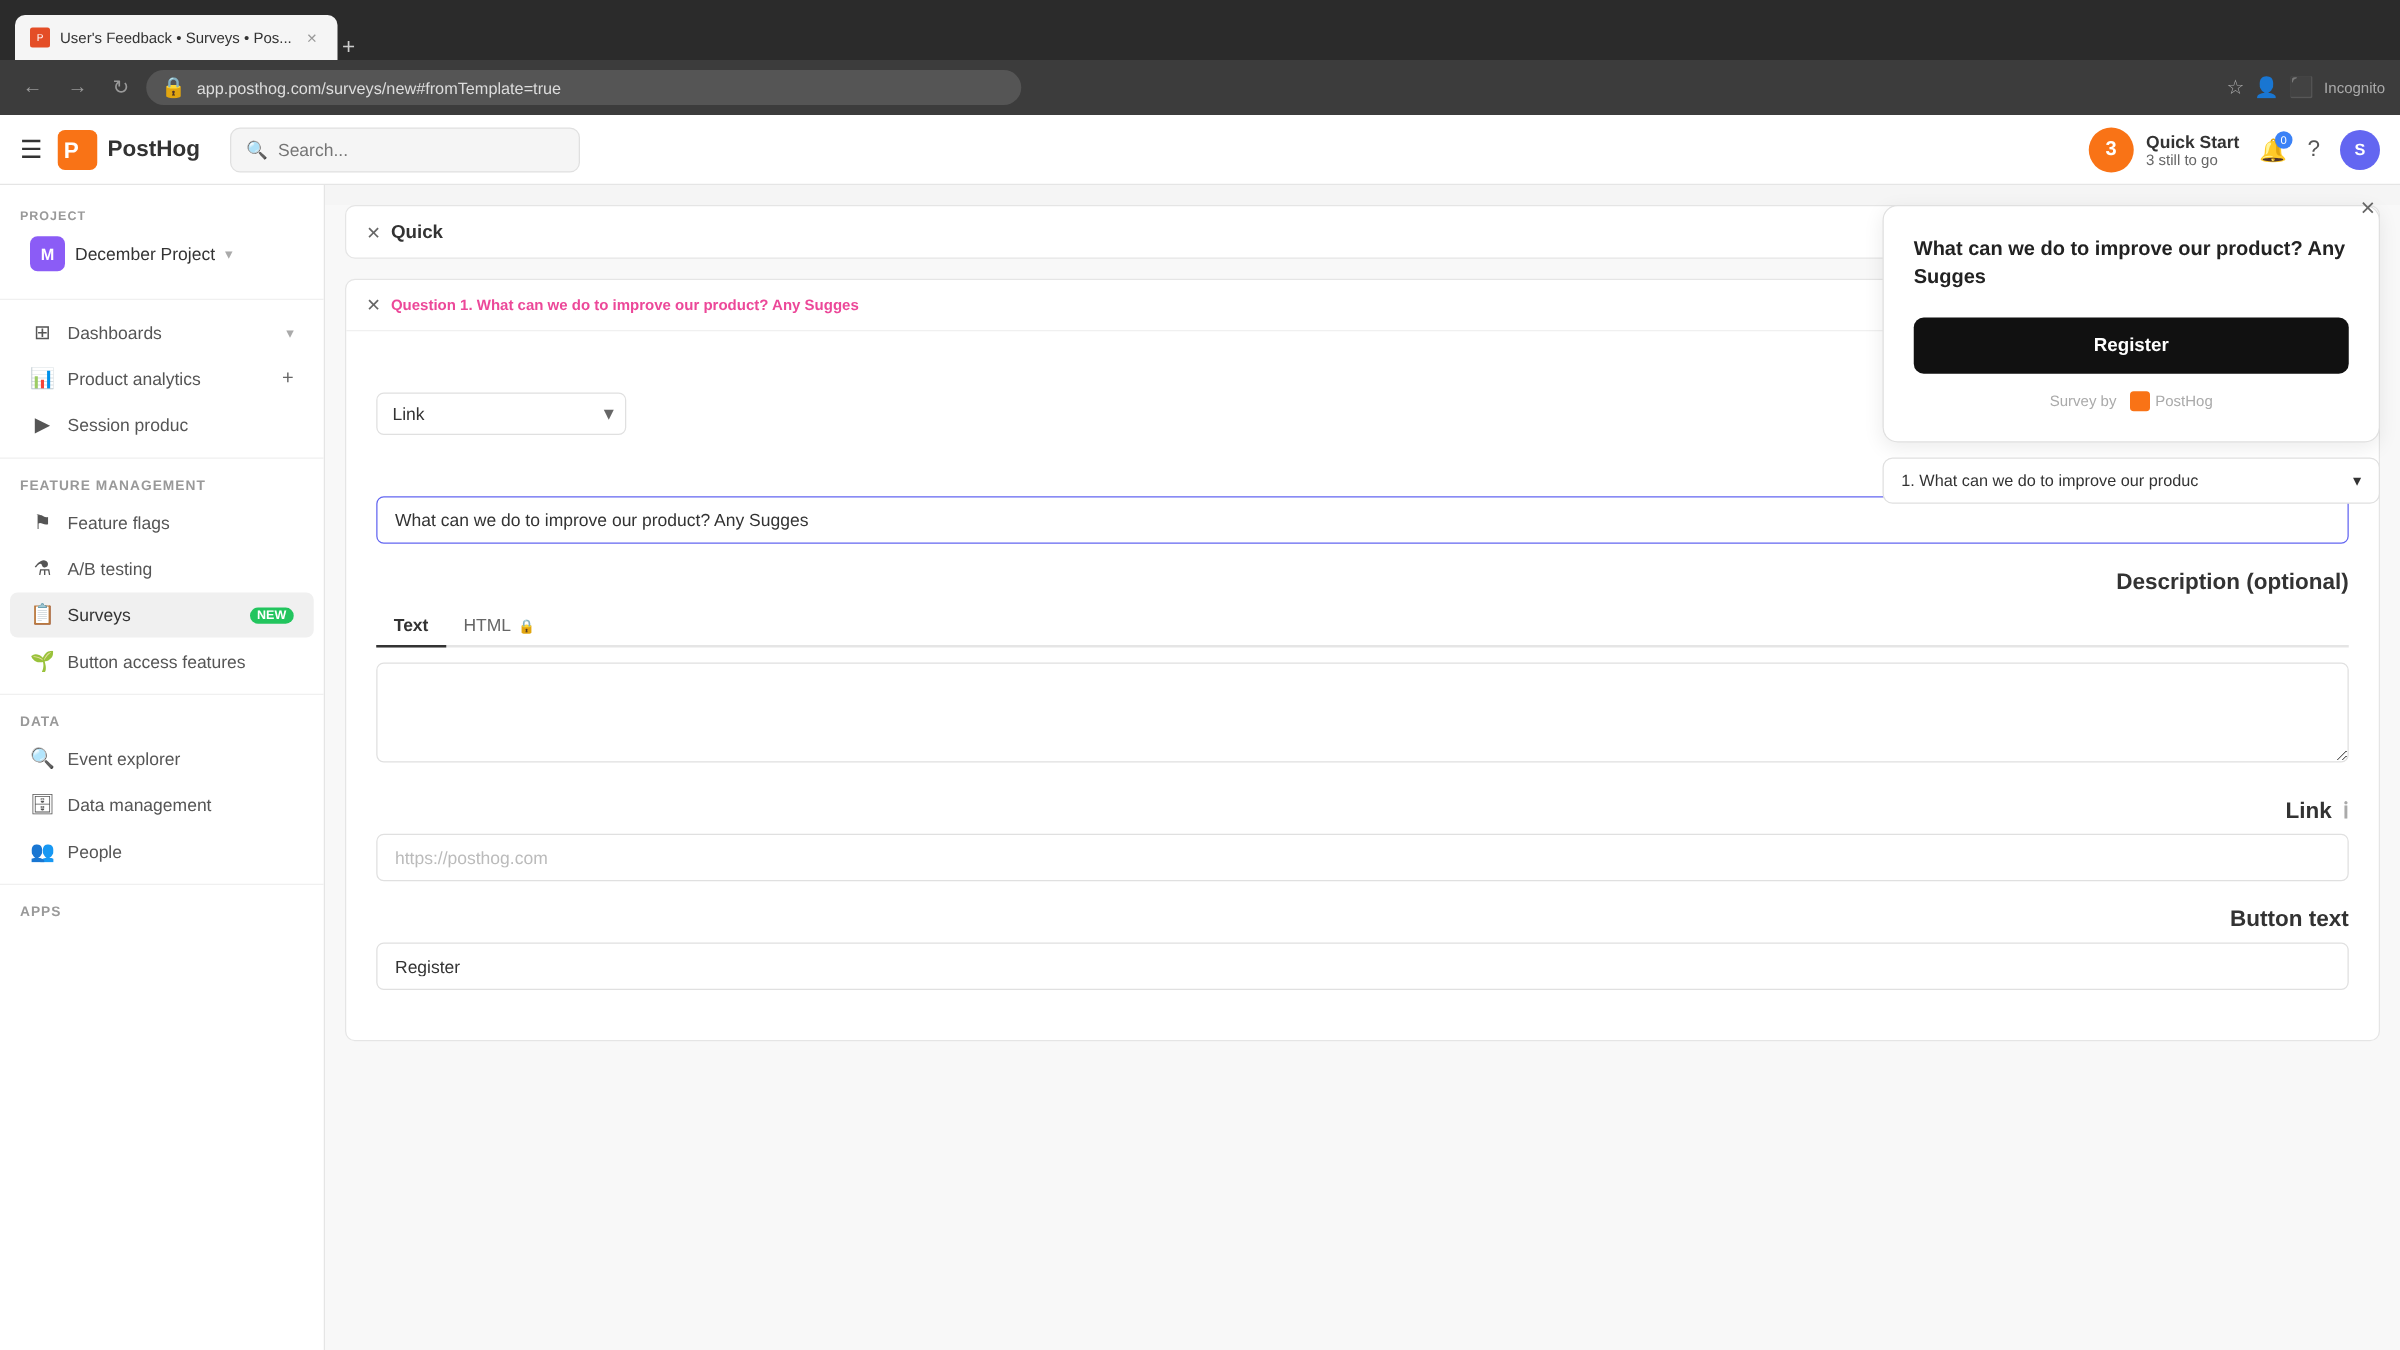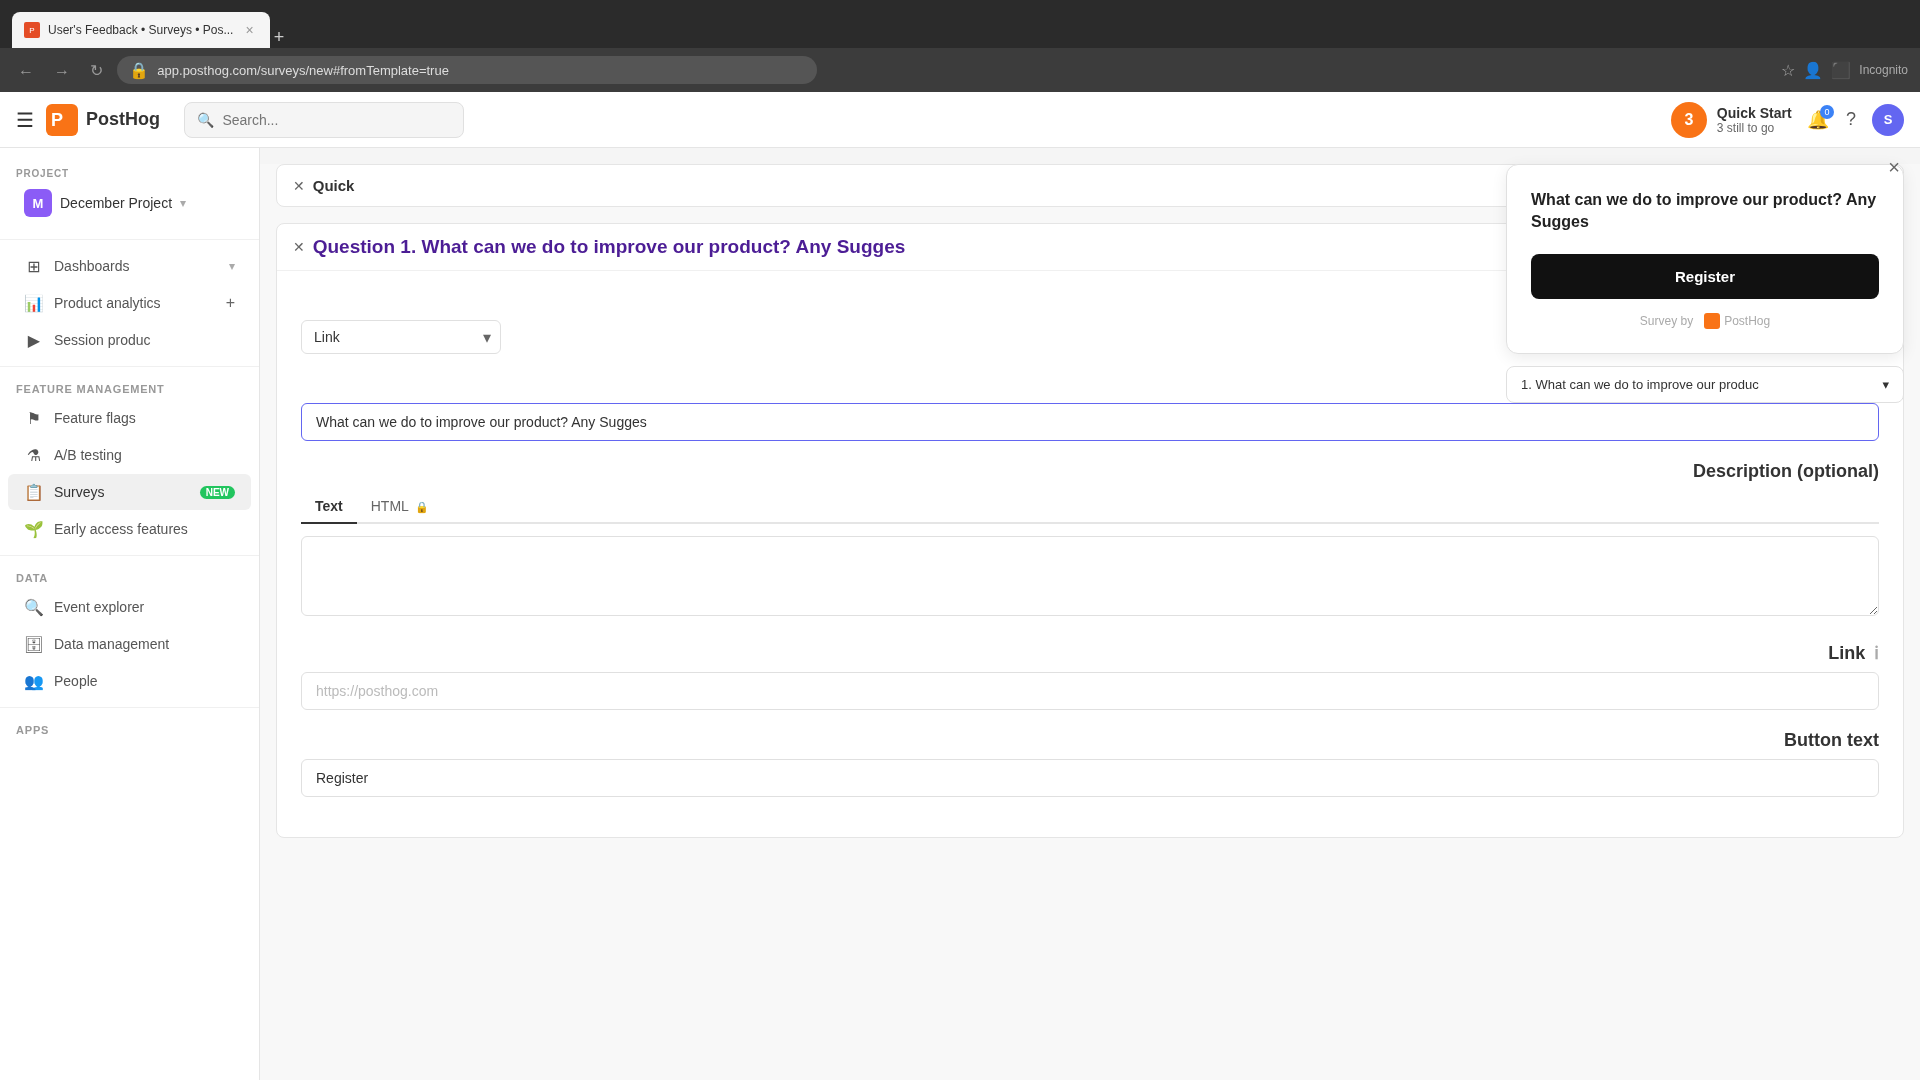--- a/index.html
+++ b/index.html
@@ -65,21 +65,21 @@
     
     .survey-container { background: #f8f8f8; min-height: 100%; }
     .steps-header { background: white; border: 1px solid #e5e5e5; border-radius: 8px; margin: 16px; }
     .steps-title-row { display: flex; align-items: center; gap: 8px; padding: 12px 16px; cursor: pointer; }
     .steps-collapse-icon { color: #666; font-size: 14px; }
     .steps-title { font-size: 15px; font-weight: 600; color: #333; }
 
     .question-block { background: white; border: 1px solid #e5e5e5; border-radius: 8px; margin: 0 16px 12px; }
     .question-header { display: flex; align-items: center; gap: 8px; padding: 12px 16px; border-bottom: 1px solid #f0f0f0; cursor: pointer; }
     .question-collapse { color: #666; font-size: 14px; }
-    .question-title { font-size: 19px; font-weight: 600; color: #4c1d95; }
+    .question-title { font-size: 12px; font-weight: 600; color: #ec4899; }
     .question-body { padding: 20px 24px; }
 
     .form-group { margin-bottom: 20px; }
     .form-label { font-size: 18px; font-weight: 600; color: #333; margin-bottom: 8px; display: block; text-align: right; }
 
     .select-wrapper { position: relative; width: 200px; }
     .form-select { width: 100%; padding: 8px 36px 8px 12px; border: 1px solid #e0e0e0; border-radius: 6px; font-size: 14px; color: #333; background: white; appearance: none; cursor: pointer; outline: none; }
     .select-arrow { position: absolute; right: 10px; top: 50%; transform: translateY(-50%); color: #666; pointer-events: none; }
 
     .form-input { width: 100%; padding: 10px 14px; border: 1.5px solid #6366f1; border-radius: 6px; font-size: 14px; color: #333; outline: none; }
@@ -212,21 +212,21 @@
       <span class="sidebar-item-icon">⚗</span>
       <span class="sidebar-item-label">A/B testing</span>
     </div>
     <div class="sidebar-item active">
       <span class="sidebar-item-icon">📋</span>
       <span class="sidebar-item-label">Surveys</span>
       <span class="badge-new">NEW</span>
     </div>
     <div class="sidebar-item">
       <span class="sidebar-item-icon">🌱</span>
-      <span class="sidebar-item-label">Early access features</span>
+      <span class="sidebar-item-label">Button access features</span>
     </div>
 
     <div class="sidebar-divider"></div>
     <div class="sidebar-section-label">DATA</div>
 
     <div class="sidebar-item">
       <span class="sidebar-item-icon">🔍</span>
       <span class="sidebar-item-label">Event explorer</span>
     </div>
     <div class="sidebar-item">

